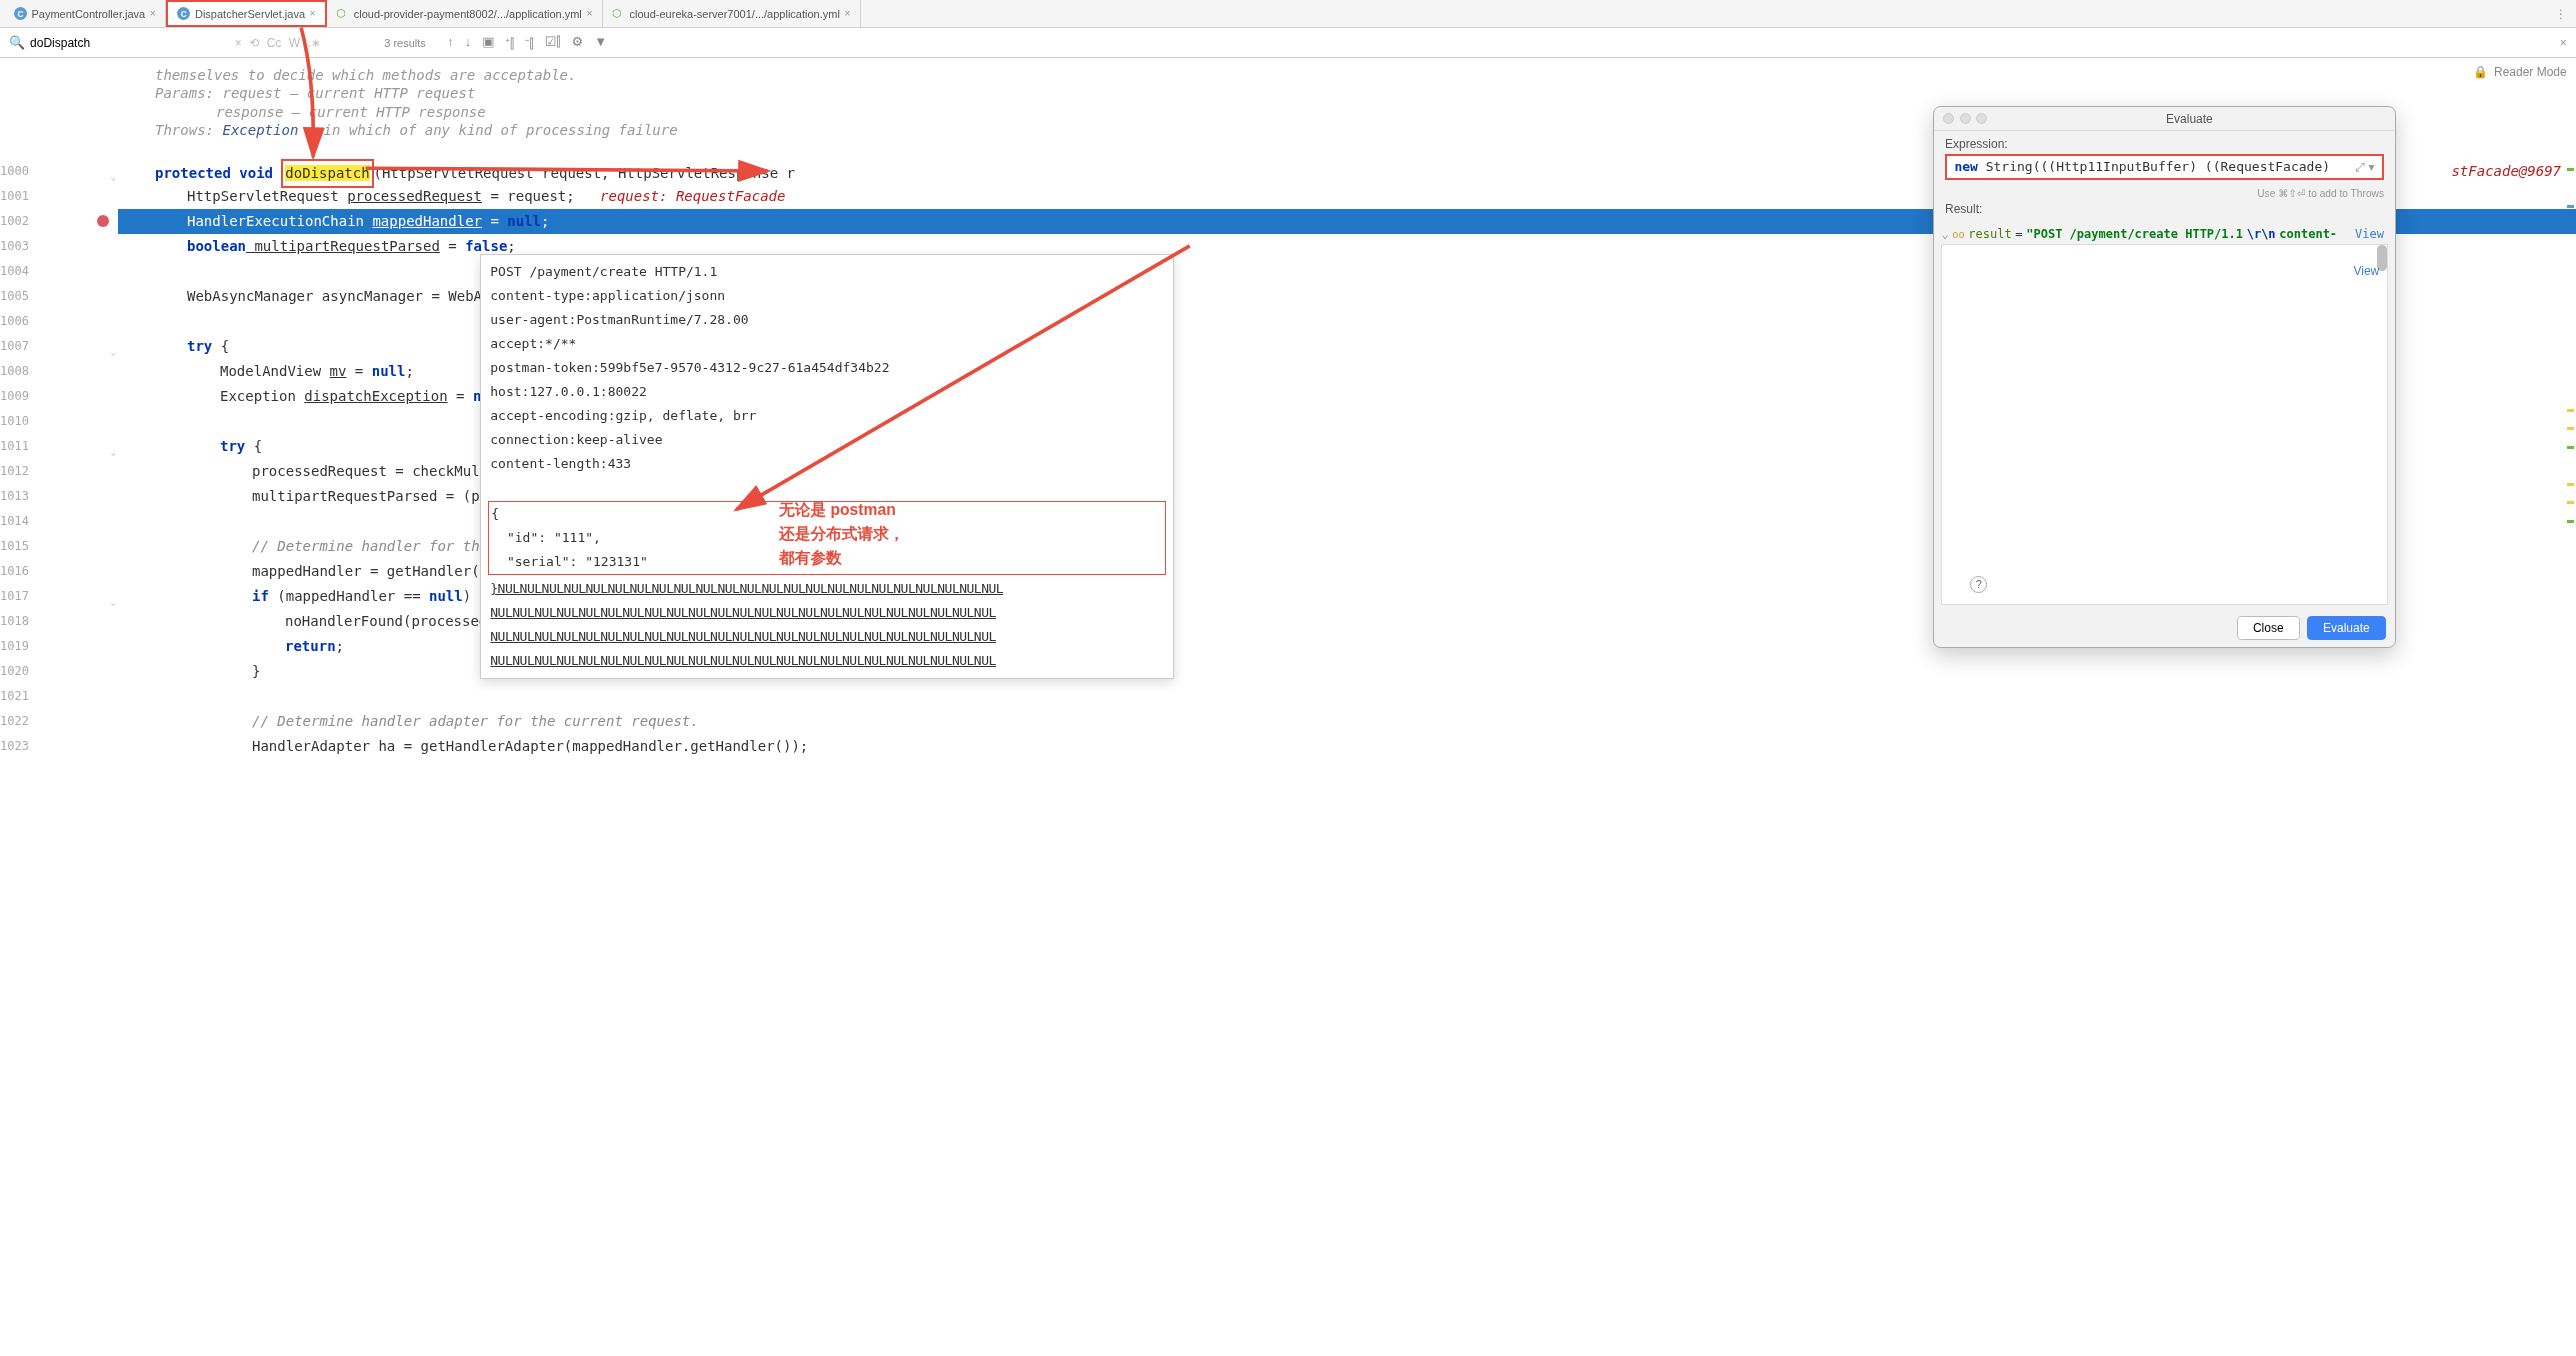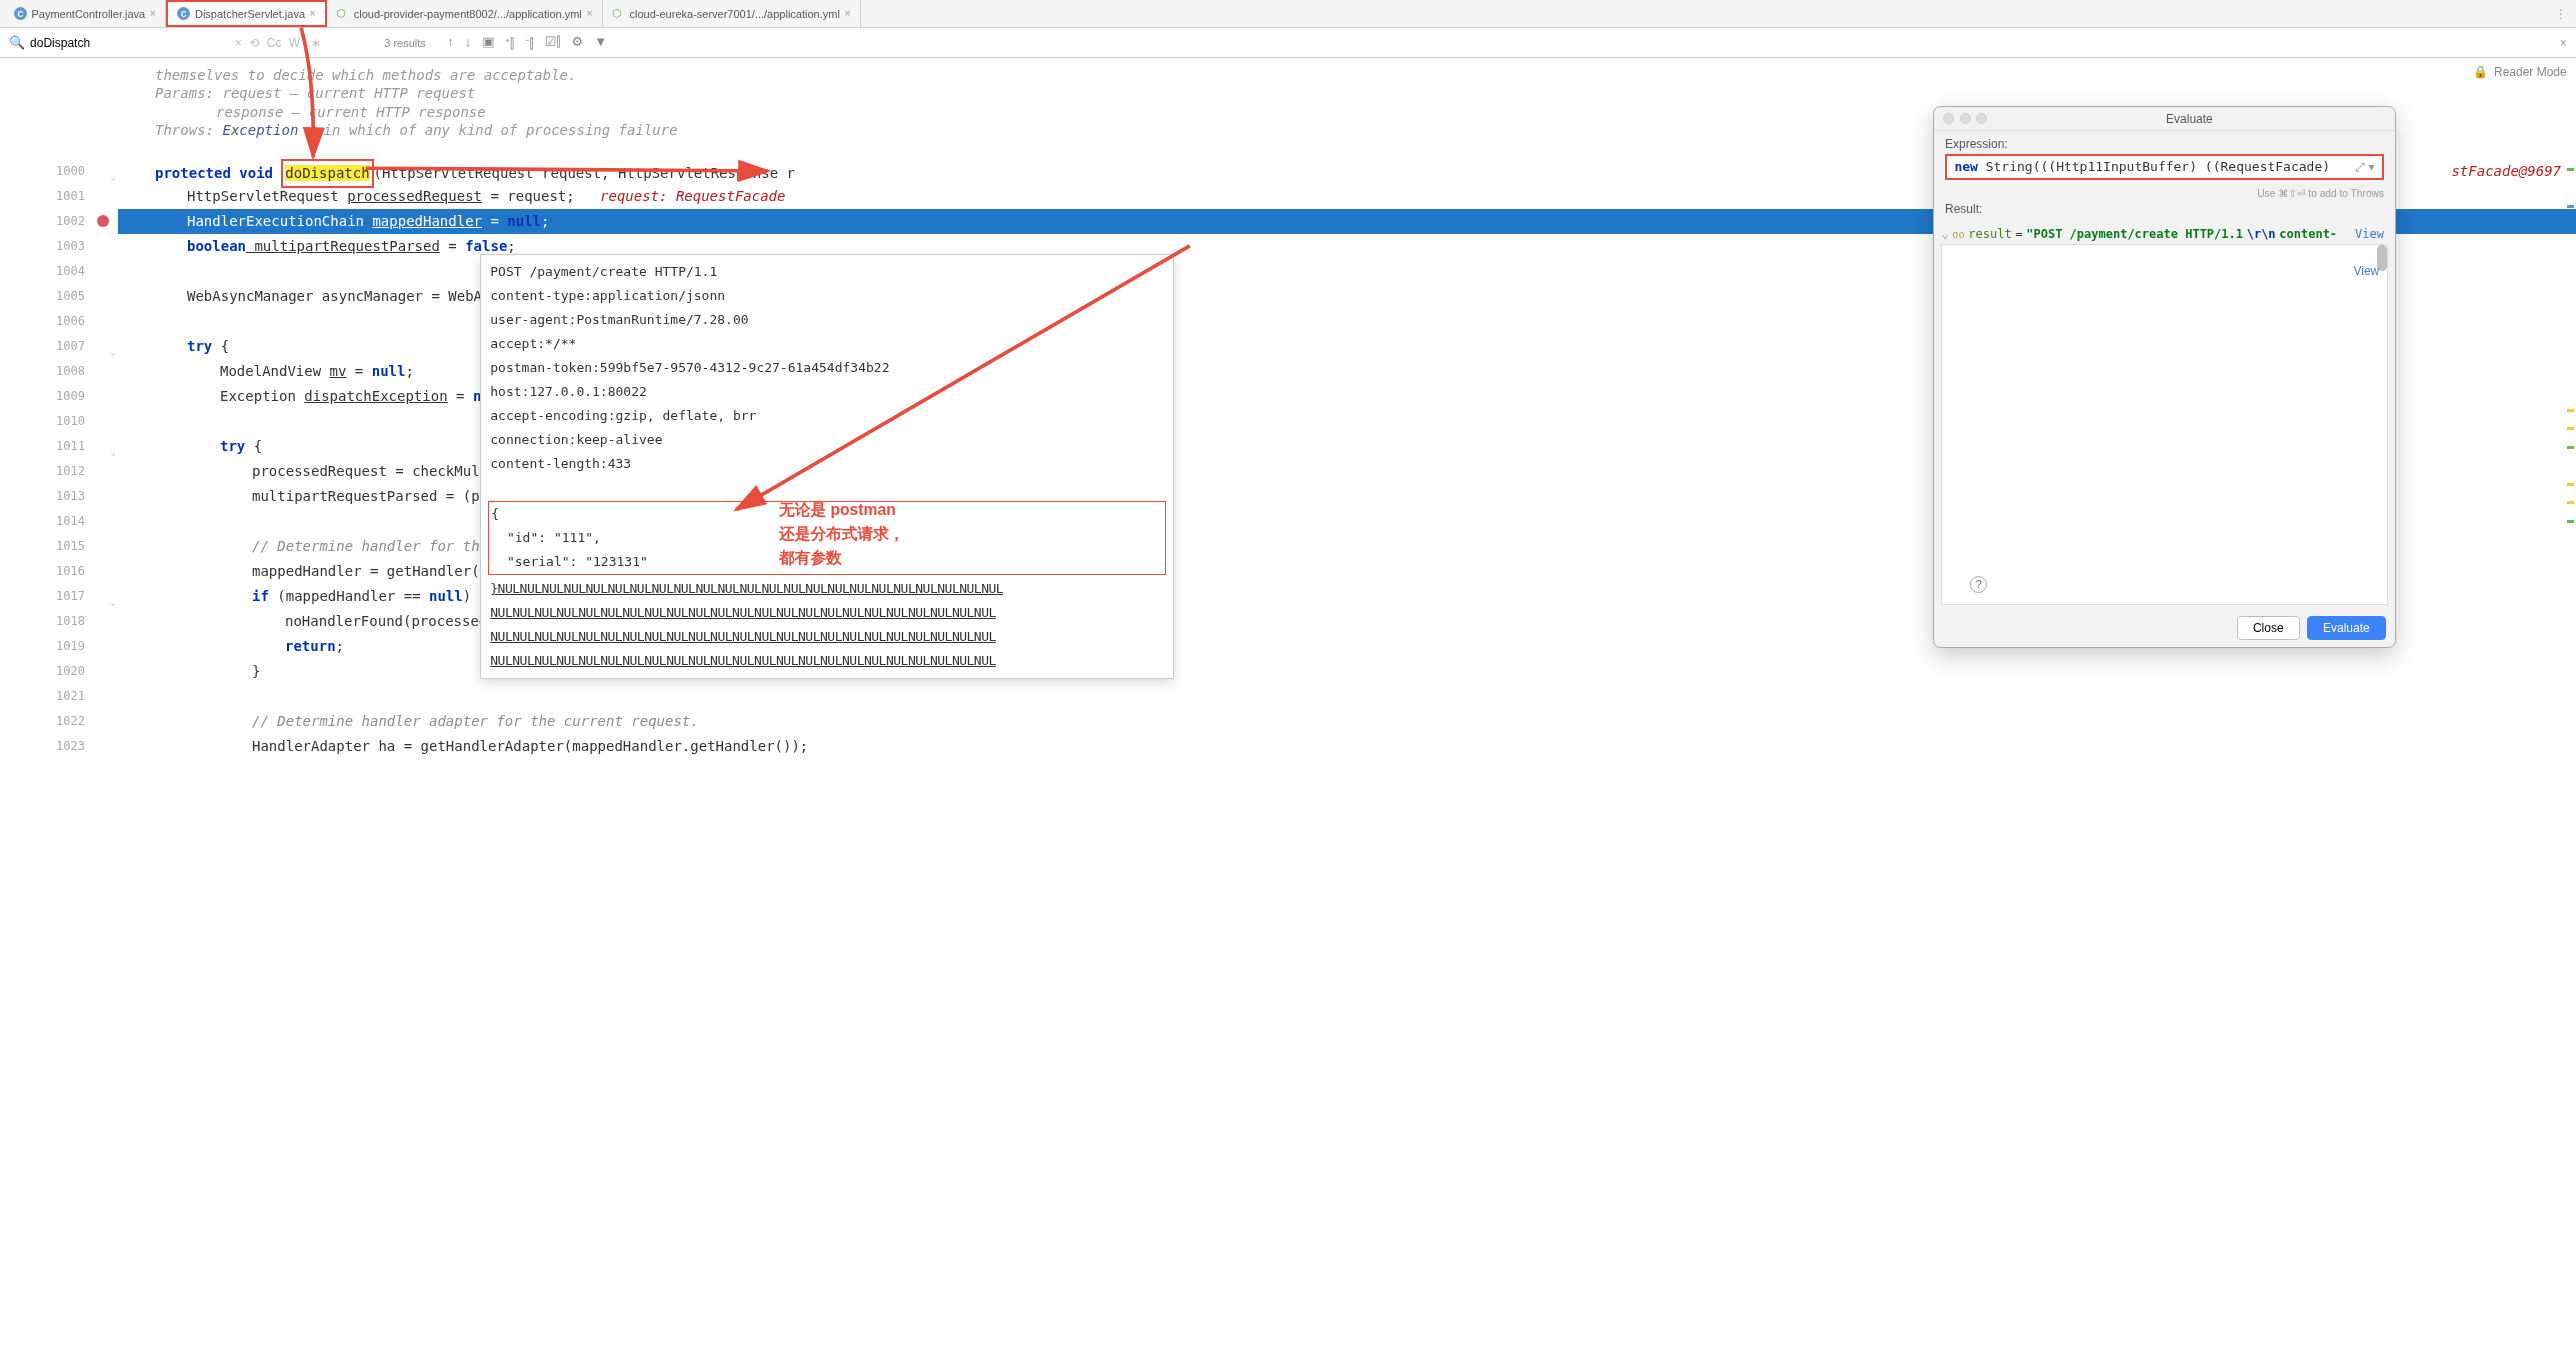--- a/index.html
+++ b/index.html
@@ -127,21 +127,21 @@
     
     .editor {
       display: flex;
       height: calc(100vh - 57px);
       position: relative;
     }
     .gutter {
       width: 118px;
       background: #fff;
       padding-top: 4.6px;
-      text-align: right;
+      text-align: left;
       color: #aaa;
       font-family: 'Menlo', 'Monaco', monospace;
       font-size: 12px;
       user-select: none;
     }
     .gutter-line {
       height: 25px;
       line-height: 25px;
       padding-right: 33px;
       position: relative;

